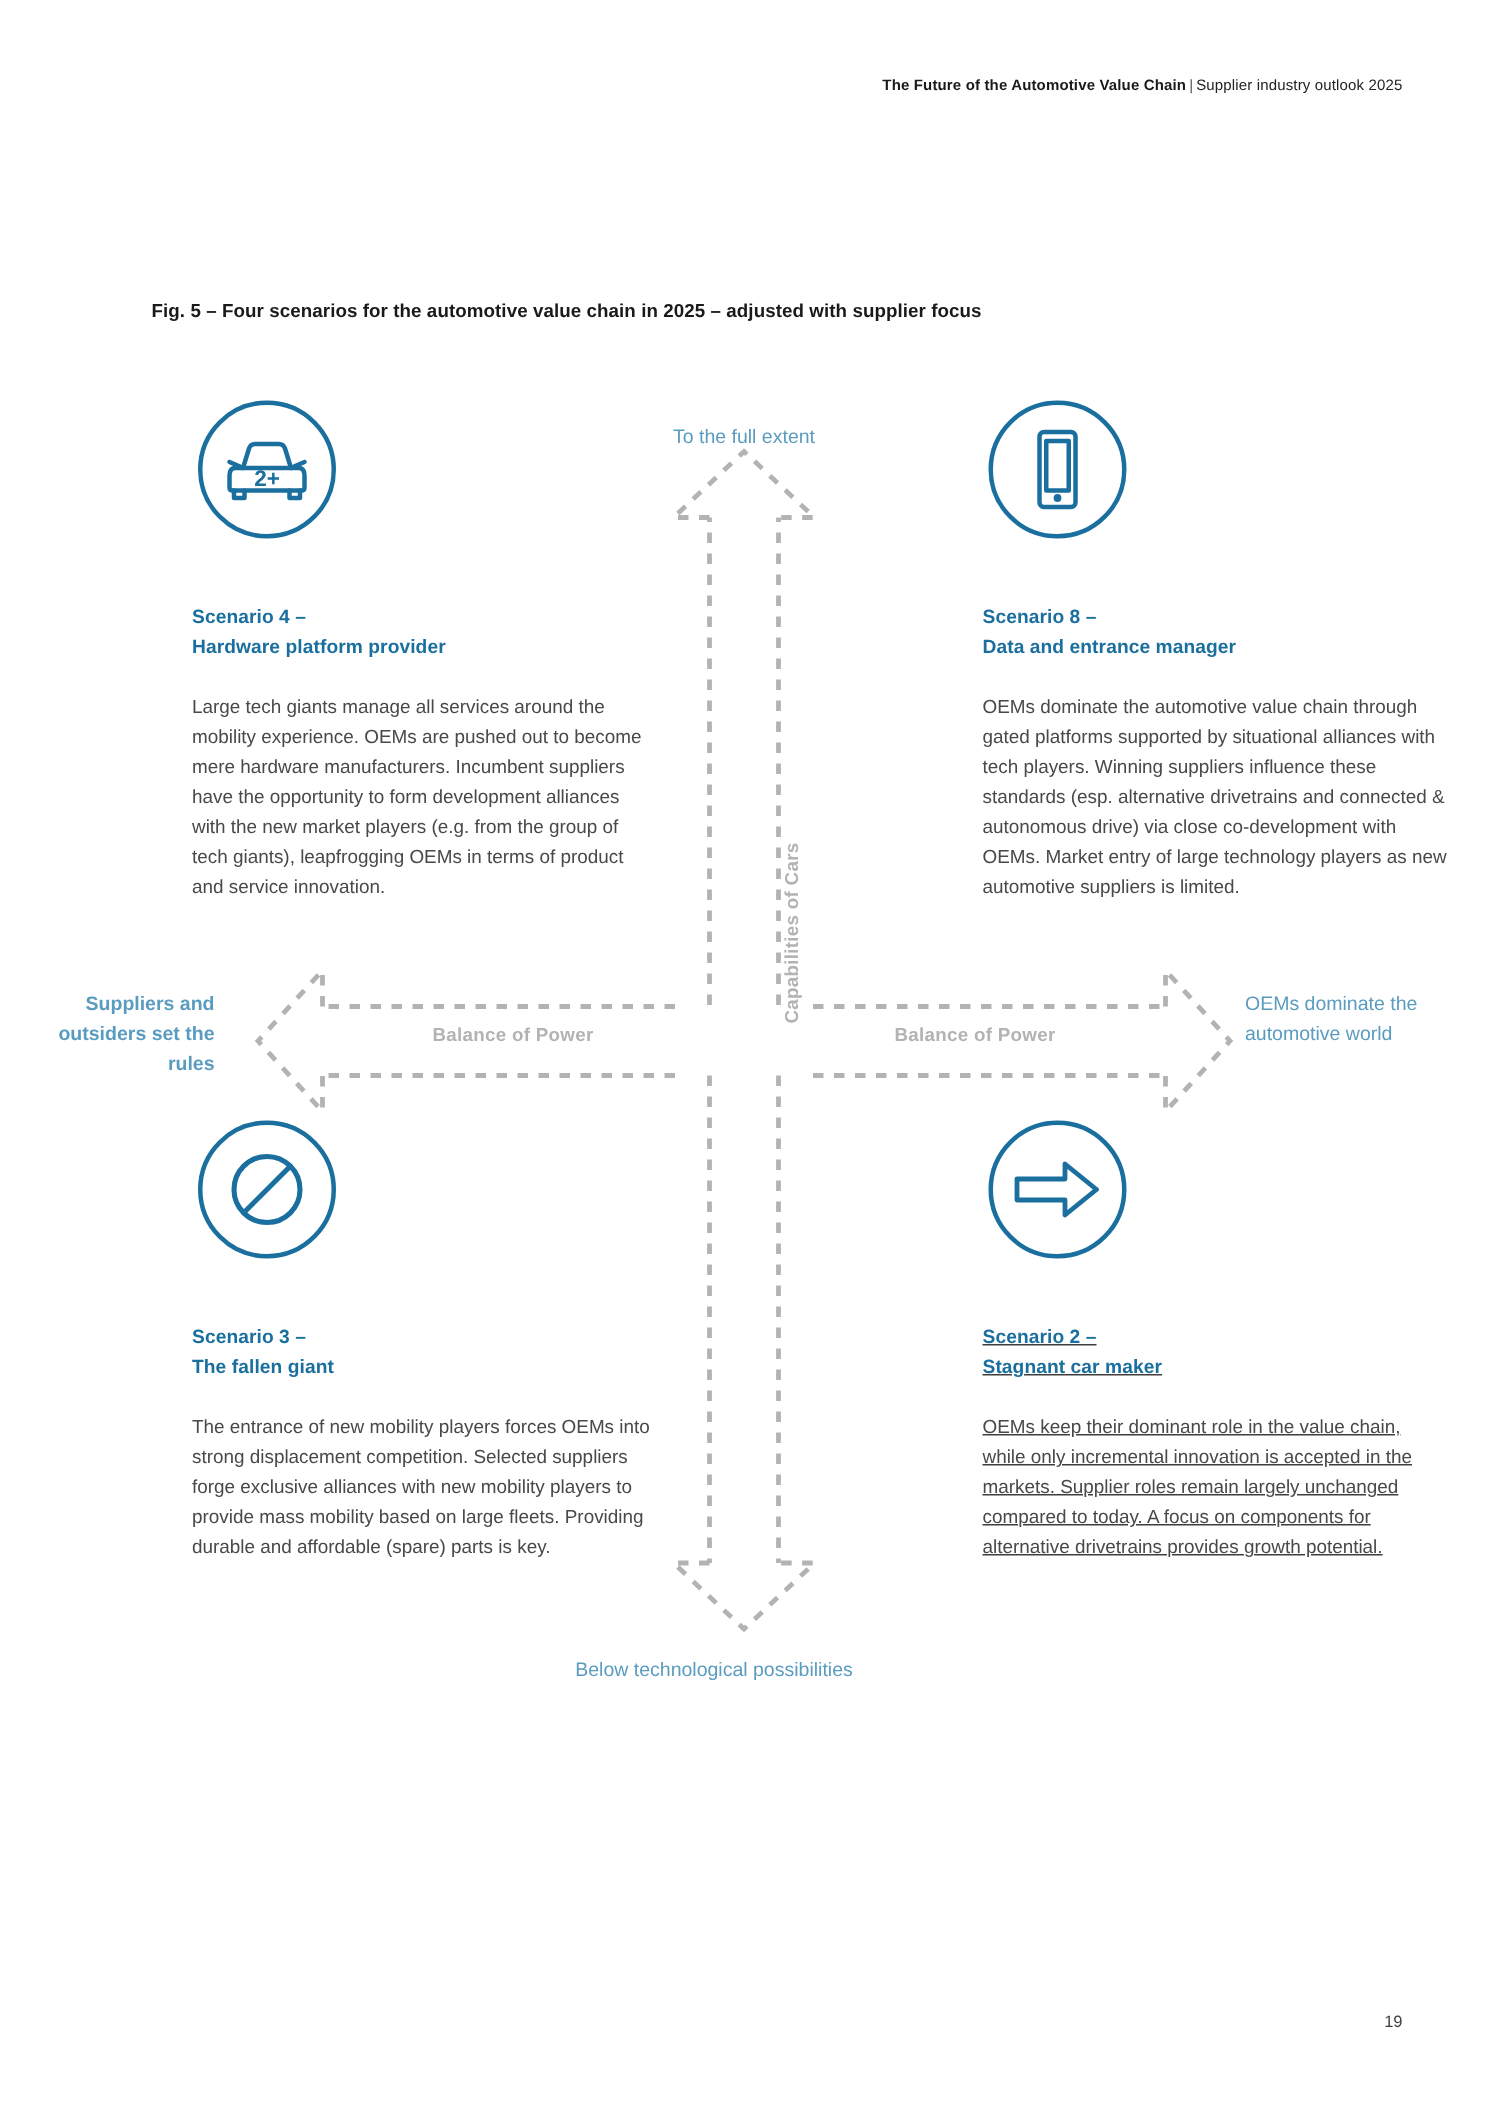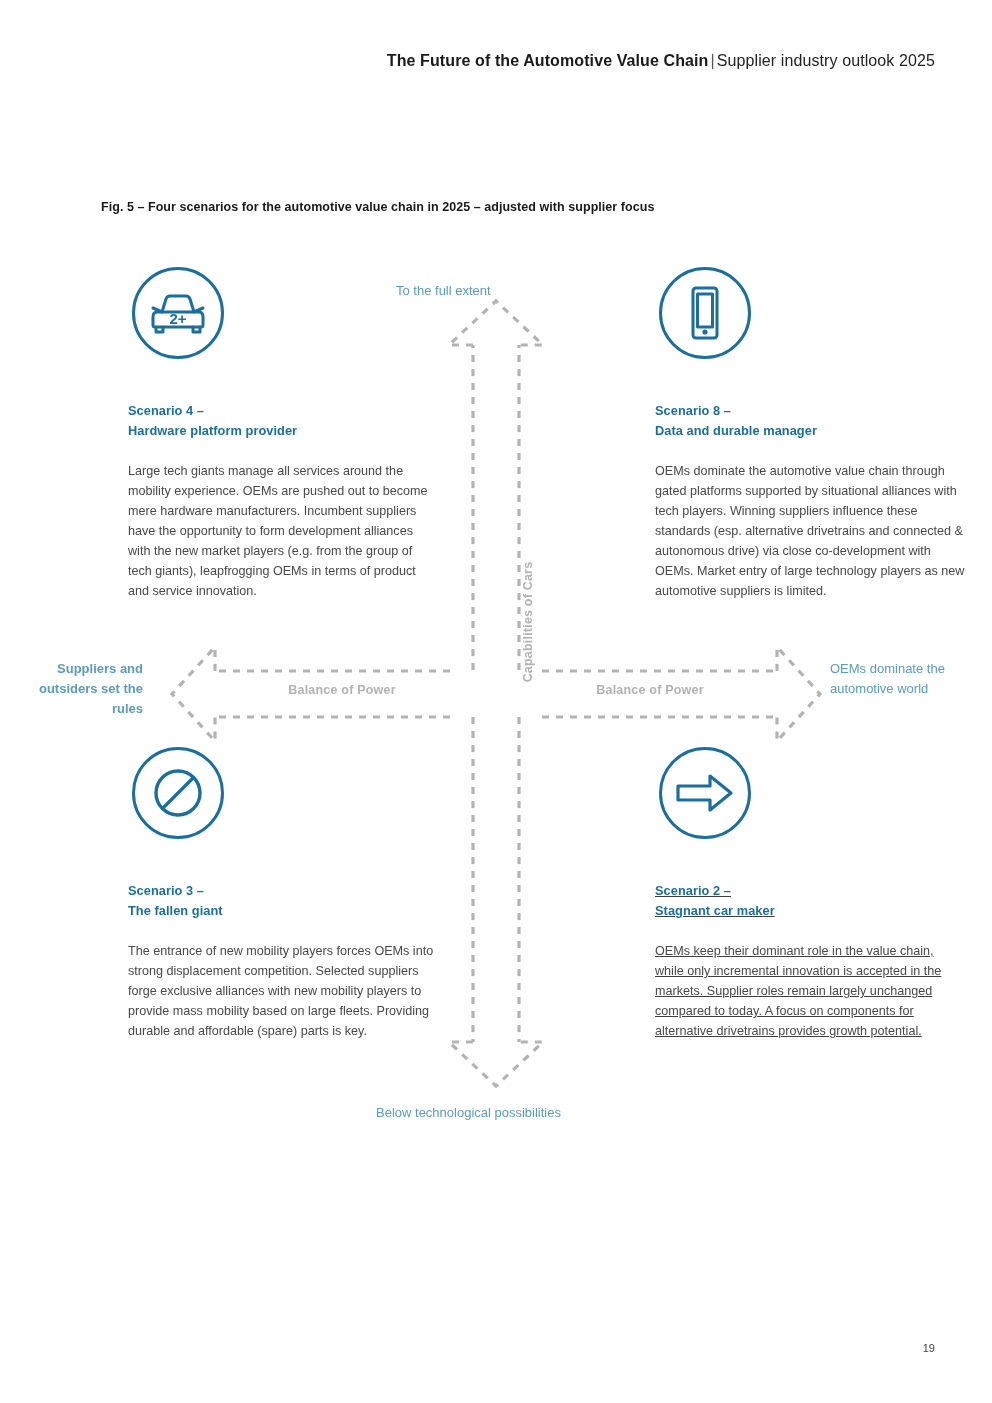--- a/index.html
+++ b/index.html
@@ -14,21 +14,21 @@
     font-family: "Liberation Sans", sans-serif;
     color: #3f3f3f;
     overflow: hidden;
   }
 
   
   .page-header {
     position: absolute;
     top: 52px;
     right: 57px;
-    font-size: 16px;
+    font-size: 10px;
     letter-spacing: 0.1px;
     color: #1a1a1a;
     white-space: nowrap;
   }
   .page-header .bold { font-weight: bold; }
   .page-header .sep { color: #555; padding: 0 2px; }
   .page-header .light { font-weight: normal; color: #222; }
 
   
   .fig-title {
@@ -58,20 +58,21 @@
     width: 992px;
     height: 880px;
   }
 
   
   .axis-label {
     position: absolute;
     color: #5a9cc0;
     font-size: 13px;
     line-height: 20px;
+    text-align: center;
   }
   .axis-label-top   { top: 26px;  left: 396px; width: 200px; }
   .axis-label-bottom{ top: 827px; left: 376px; width: 200px; margin-top: 21px; }
   .axis-label-left  { top: 404px; left: 18px;  width: 125px; text-align: right; font-weight: bold; }
   .axis-label-right { top: 404px; left: 830px; width: 130px; text-align: left; }
 
   
   .axis-inner {
     position: absolute;
     color: #b3b3b3;
@@ -204,21 +205,21 @@
       <svg width="40" height="56" viewBox="0 0 40 56">
         <g fill="none" stroke="#1a6f9e" stroke-width="3" stroke-linejoin="round">
           <rect x="8" y="3" width="24" height="50" rx="3"></rect>
           <rect x="12.5" y="9" width="15" height="33"></rect>
           <circle cx="20" cy="47" r="2.6" fill="#1a6f9e" stroke="none"></circle>
         </g>
       </svg>
     </div>
     <div class="quad-heading">
       <div>Scenario 8 –</div>
-      <div>Data and durable manager</div>
+      <div>Data and entrance manager</div>
     </div>
     <div class="quad-body">OEMs dominate the automotive value chain through gated platforms supported by situational alliances with tech players. Winning suppliers influence these standards (esp. alternative drivetrains and connected &amp; autonomous drive) via close co-development with OEMs. Market entry of large technology players as new automotive suppliers is limited.</div>
   </div>
 
   <div class="quad quad-bl">
     <div class="icon-circle">
       <svg width="58" height="58" viewBox="0 0 58 58">
         <g fill="none" stroke="#1a6f9e" stroke-width="3.4" stroke-linecap="round">
           <circle cx="29" cy="29" r="22"></circle>
           <line x1="13.5" y1="44.5" x2="44.5" y2="13.5"></line>

